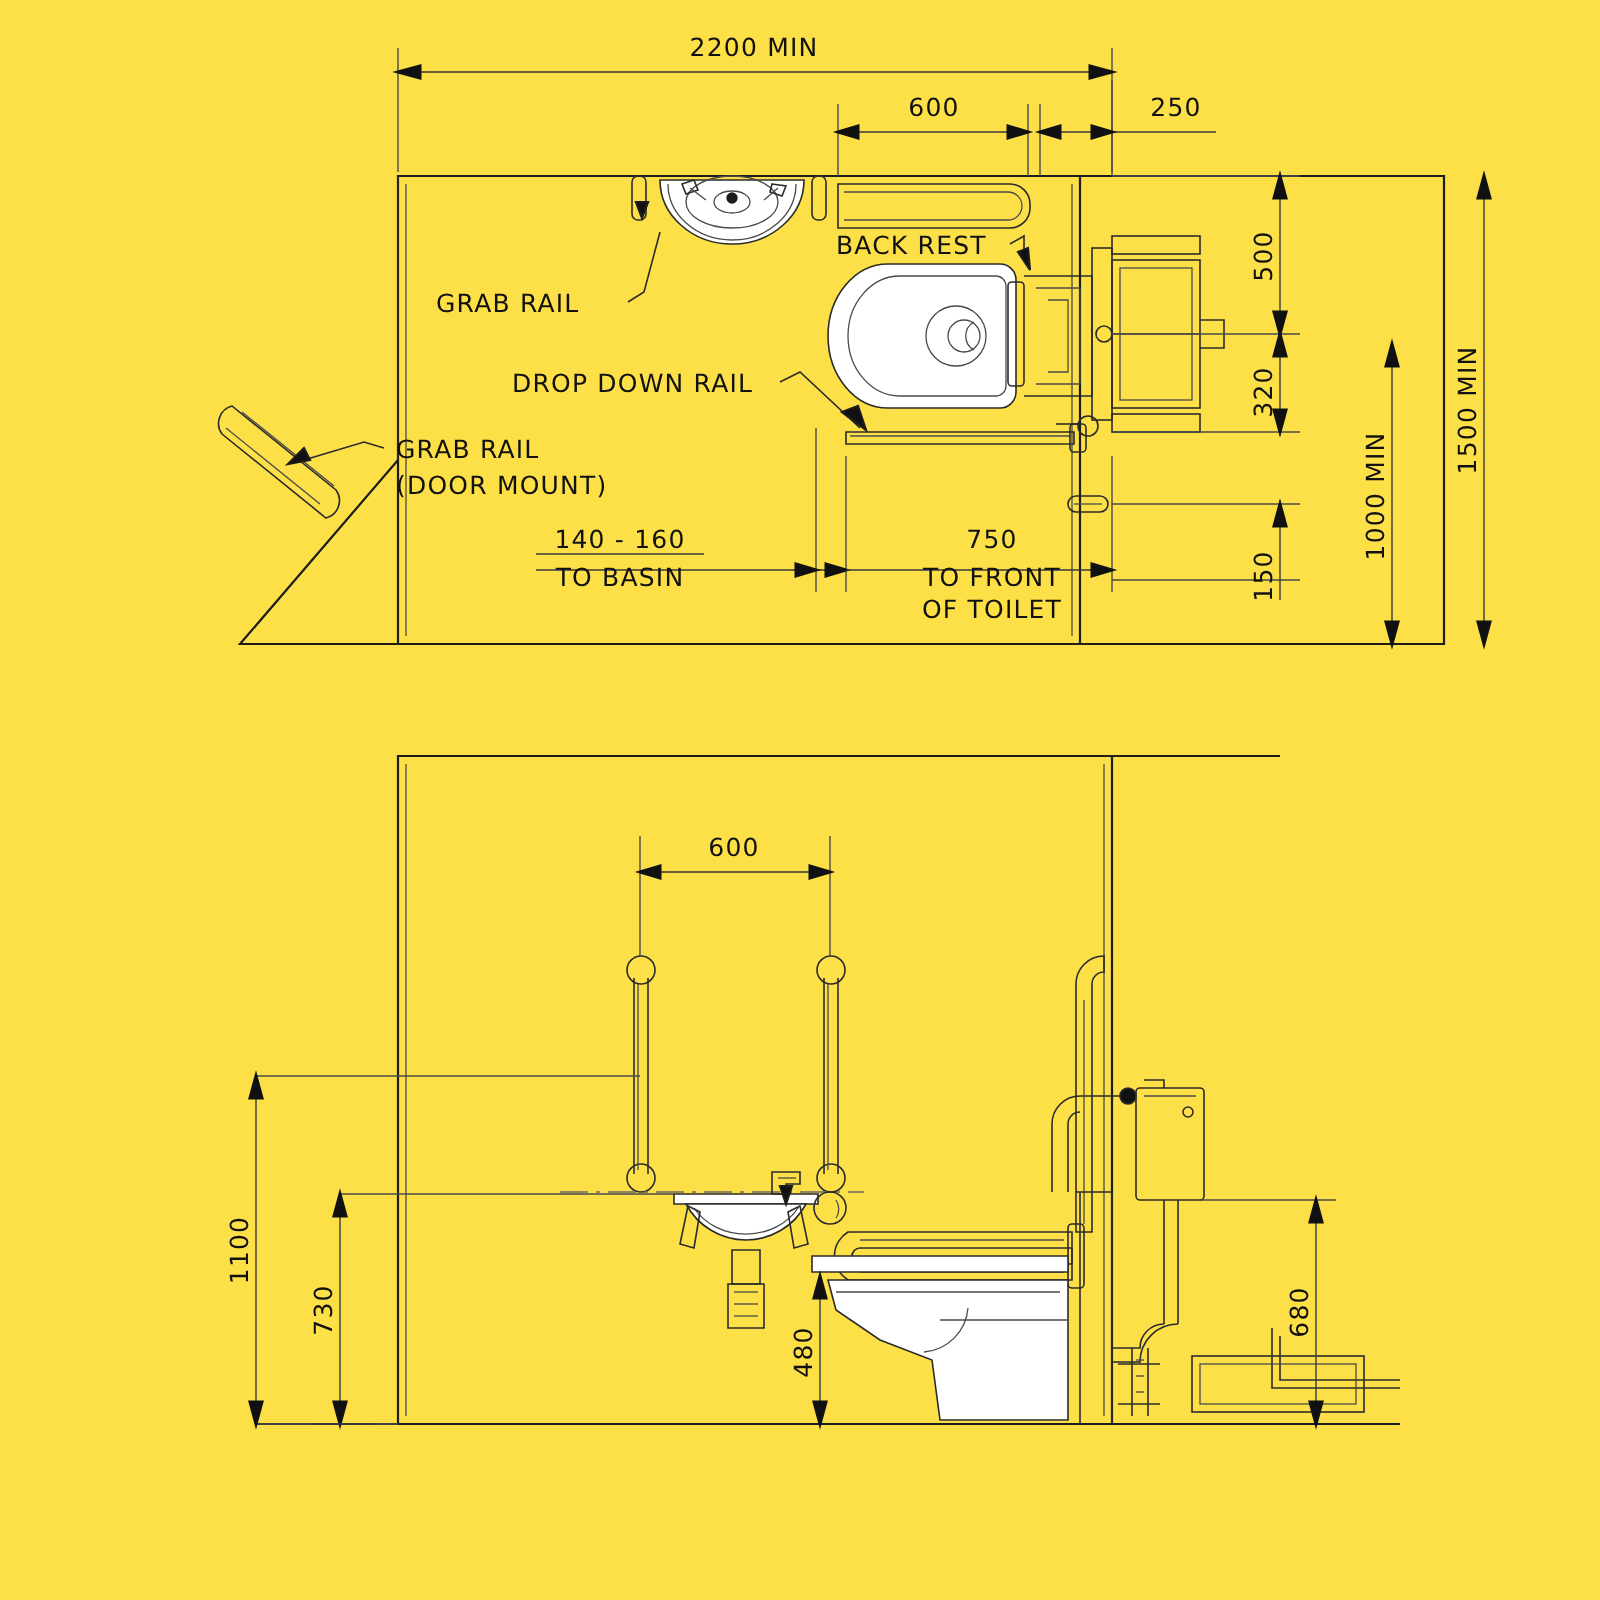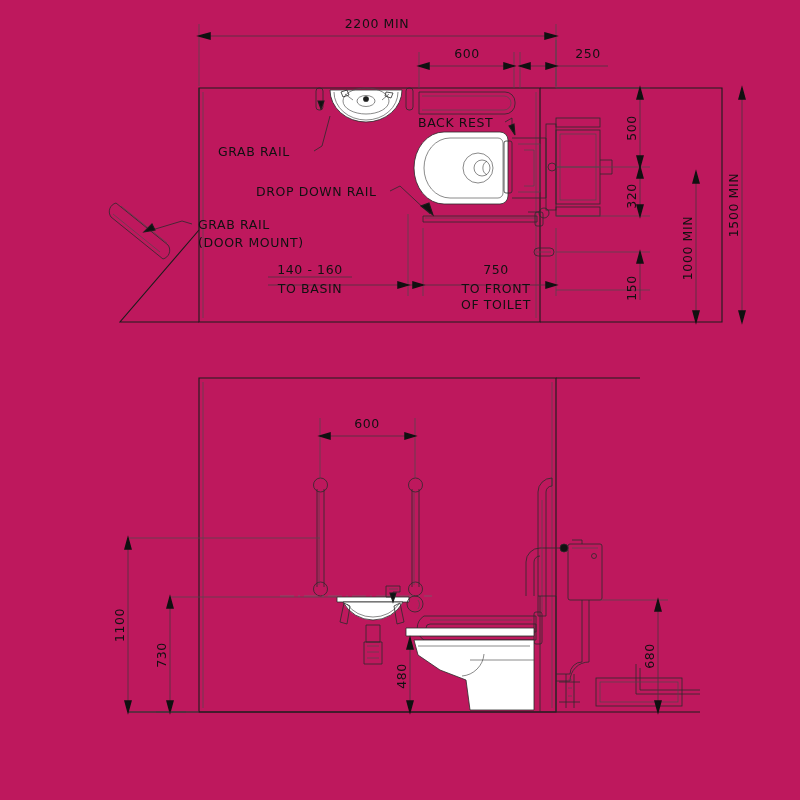--- a/index.html
+++ b/index.html
@@ -4,21 +4,21 @@
 <style>
   html, body {
     margin: 0;
     padding: 0;
     background: #ffffff;
   }
   #sheet {
     position: relative;
     width: 800px;
     height: 800px;
-    background: #be185d;
+    background: #fde047;
     font-family: "DejaVu Sans", sans-serif;
     overflow: hidden;
   }
   #sheet svg {
     display: block;
   }
   text {
     font-family: "DejaVu Sans", sans-serif;
     fill: #111111;
     letter-spacing: 0.6px;

